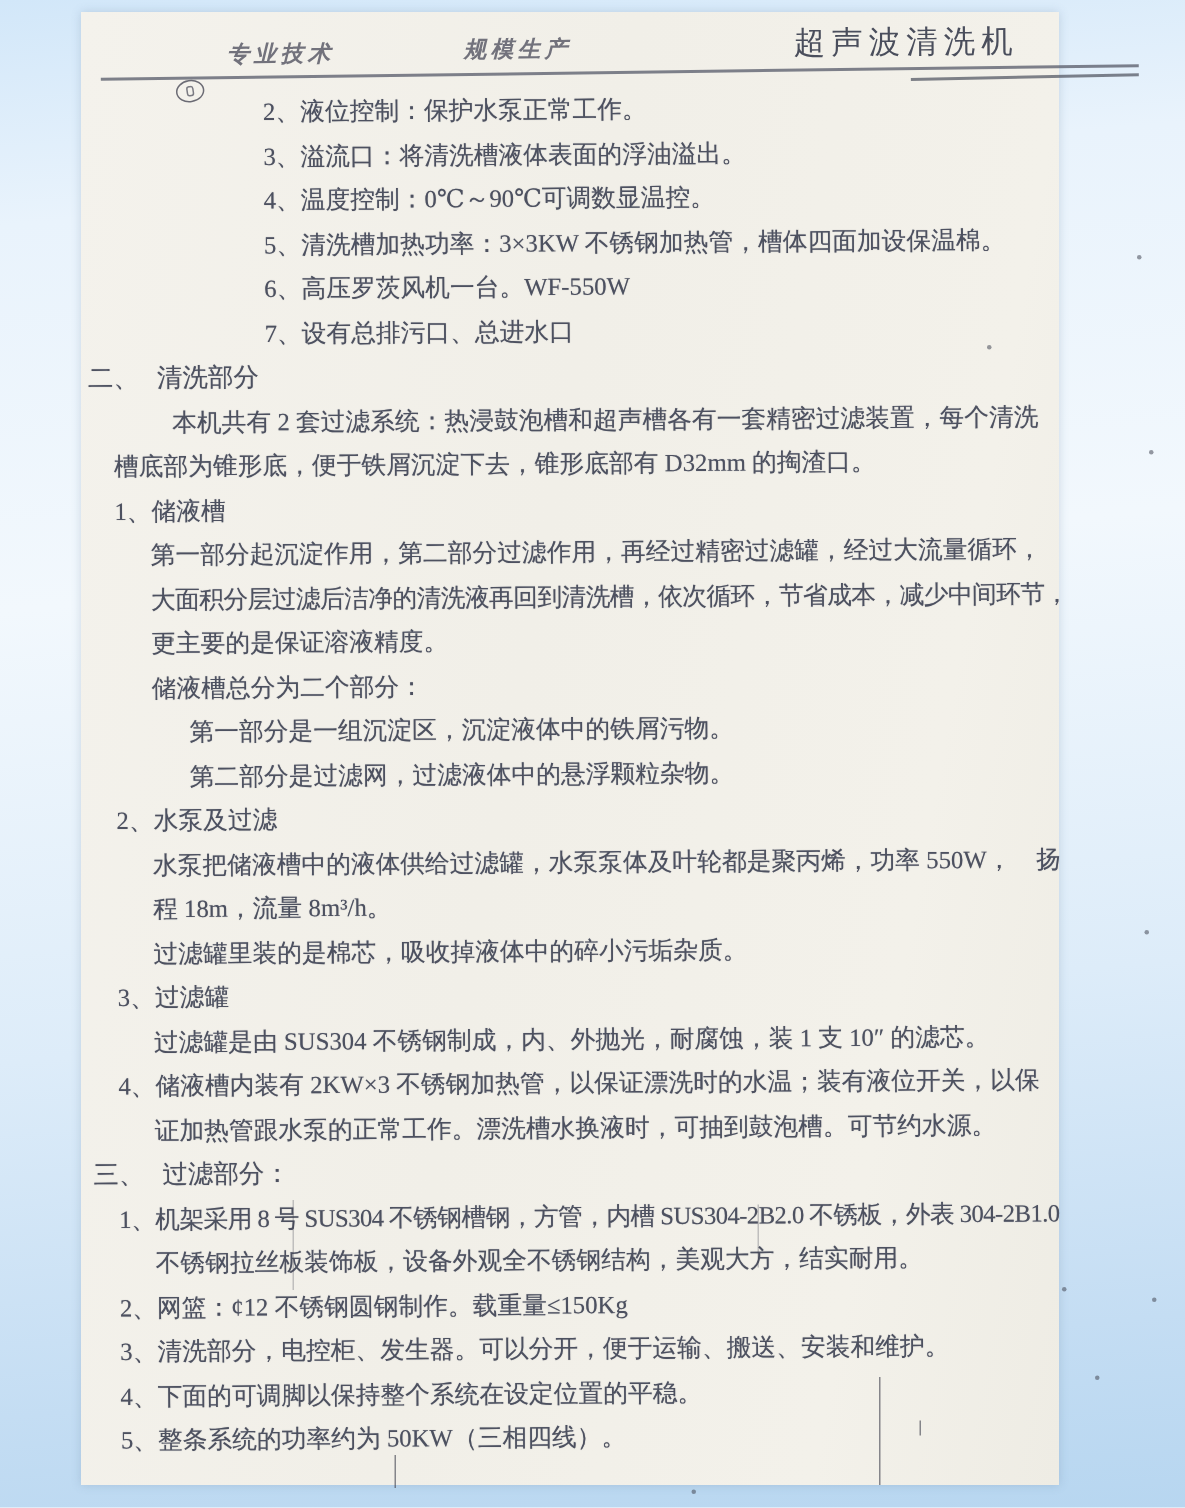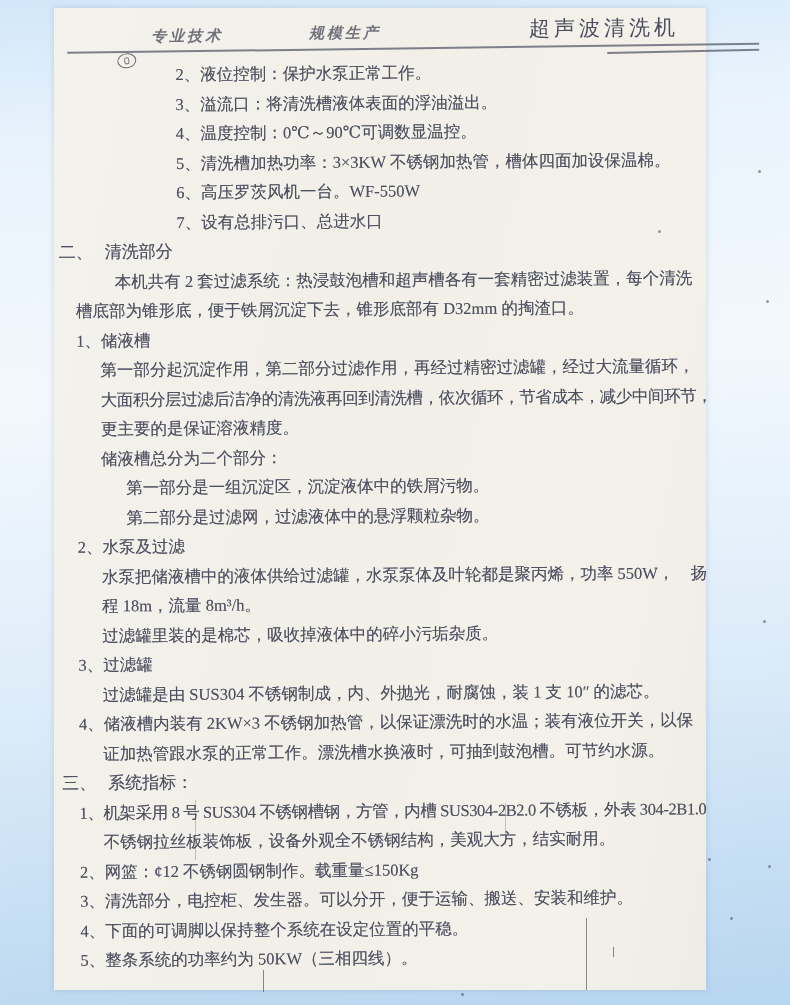--- a/index.html
+++ b/index.html
@@ -81,21 +81,21 @@
       <p class="line i5">第二部分是过滤网，过滤液体中的悬浮颗粒杂物。</p>
       <p class="line i3">2、水泵及过滤</p>
       <p class="line i4">水泵把储液槽中的液体供给过滤罐，水泵泵体及叶轮都是聚丙烯，功率 550W，　扬</p>
       <p class="line i4">程 18m，流量 8m³/h。</p>
       <p class="line i4">过滤罐里装的是棉芯，吸收掉液体中的碎小污垢杂质。</p>
       <p class="line i3">3、过滤罐</p>
       <p class="line i4">过滤罐是由 SUS304 不锈钢制成，内、外抛光，耐腐蚀，装 1 支 10″ 的滤芯。</p>
       <p class="line i3">4、储液槽内装有 2KW×3 不锈钢加热管，以保证漂洗时的水温；装有液位开关，以保</p>
       <p class="line i4">证加热管跟水泵的正常工作。漂洗槽水换液时，可抽到鼓泡槽。可节约水源。</p>
 
-      <p class="line sec gap"><span class="marker">三、</span><span>系统指标：</span></p>
+      <p class="line sec gap"><span class="marker">三、</span><span>过滤部分：</span></p>
 
       <p class="line i3 tight">1、机架采用 8 号 SUS304 不锈钢槽钢，方管，内槽 SUS304-2B2.0 不锈板，外表 304-2B1.0</p>
       <p class="line i4">不锈钢拉丝板装饰板，设备外观全不锈钢结构，美观大方，结实耐用。</p>
       <p class="line i3">2、网篮：¢12 不锈钢圆钢制作。载重量≤150Kg</p>
       <p class="line i3">3、清洗部分，电控柜、发生器。可以分开，便于运输、搬送、安装和维护。</p>
       <p class="line i3">4、下面的可调脚以保持整个系统在设定位置的平稳。</p>
       <p class="line i3">5、整条系统的功率约为 50KW（三相四线）。</p>
     </div>
   </div>
 

